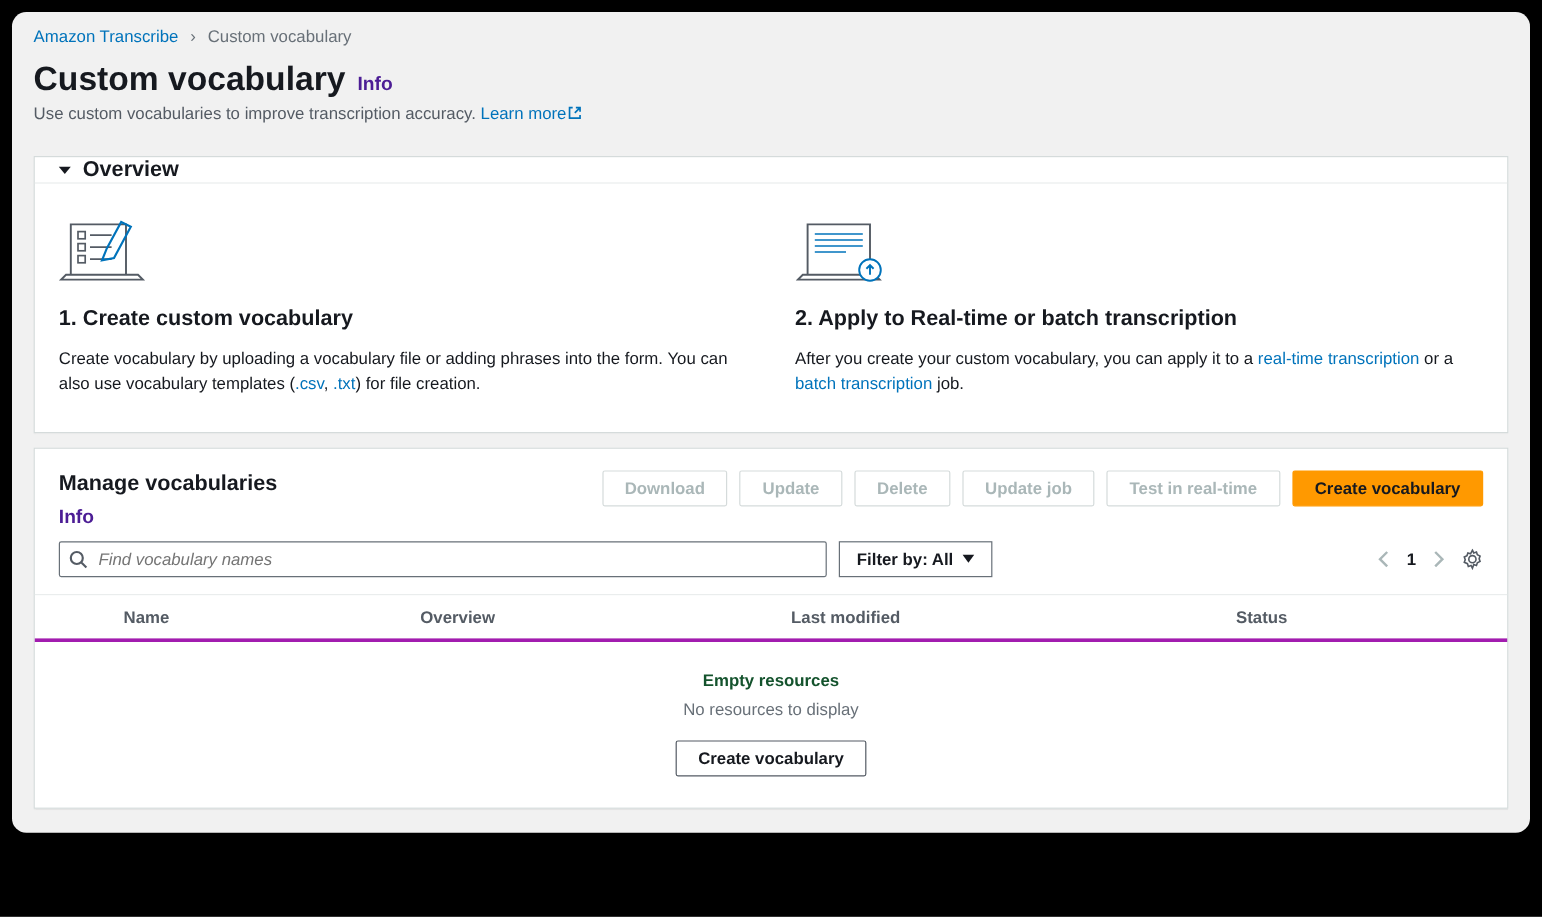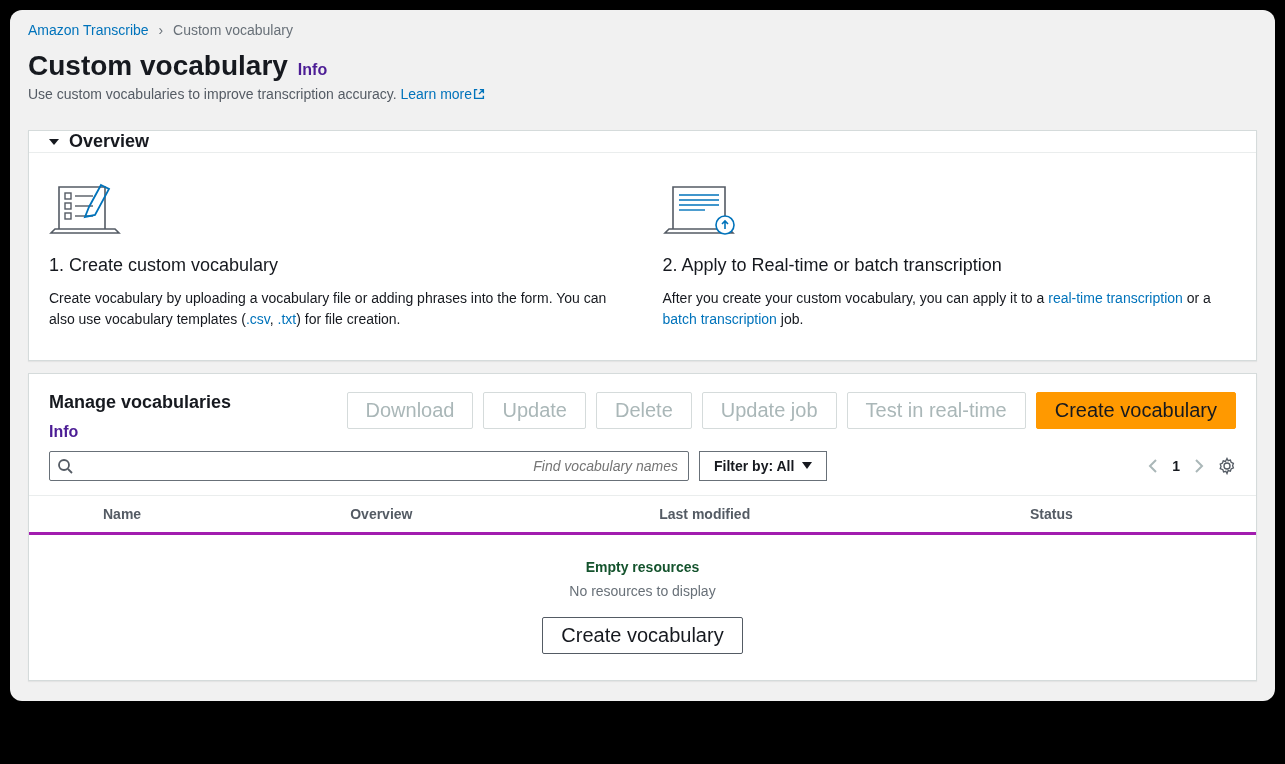--- a/index.html
+++ b/index.html
@@ -49,45 +49,45 @@
     }
     .caret-down {
       width: 0; height: 0;
       border-left: 5px solid transparent;
       border-right: 5px solid transparent;
       border-top: 6px solid #16191f;
     }
     .overview-title { font-size: 18px; font-weight: 700; }
     .overview-body { display: flex; padding: 28px 20px 30px; gap: 40px; }
     .step { flex: 1; }
-    .step-title { font-size: 18px; font-weight: 400; margin: 18px 0 12px; }
+    .step-title { font-size: 18px; font-weight: 700; margin: 18px 0 12px; }
     .step-desc { color: #16191f; font-size: 14px; line-height: 1.5; max-width: 560px;}
     .step-desc a { color: #0073bb; text-decoration: none; }
 
     
     .manage-panel { padding-bottom: 20px; }
     .manage-header {
       display: flex;
       justify-content: space-between;
       align-items: flex-start;
       padding: 18px 20px 10px;
       flex-wrap: wrap;
       gap: 10px;
     }
     .manage-title-row { display: flex; align-items: baseline; gap: 10px; flex-direction: column; }
     .manage-title { font-size: 18px; font-weight: 700; }
     .btn-row { display: flex; gap: 10px; flex-wrap: wrap; }
     .btn {
       border: 1px solid #687078;
       background: #fff;
       color: #545b64;
-      font-weight: 400;
+      font-weight: 700;
       padding: 6px 18px;
       border-radius: 2px;
-      font-size: 20px;
+      font-size: 14px;
       cursor: pointer;
       white-space: nowrap;
     }
     .btn:disabled, .btn.disabled { color: #aab7b8; border-color: #d5dbdb; cursor: default; }
     .btn-primary {
       background: #ff9900;
       border-color: #ff9900;
       color: #16191f;
     }
 
@@ -103,21 +103,20 @@
       max-width: 640px;
     }
     .search-input {
       width: 100%;
       padding: 6px 10px 6px 32px;
       border: 1px solid #687078;
       border-radius: 2px;
       font-size: 14px;
       font-style: italic;
       color: #687078;
-      text-align: right;
     }
     .search-icon {
       position: absolute; left: 8px; top: 50%; transform: translateY(-50%);
       color: #545b64;
     }
     .filter-btn {
       border: 1px solid #687078; background: #fff; color: #16191f;
       font-weight: 700; padding: 6px 14px; border-radius: 0;
       font-size: 14px; cursor: pointer; display: inline-flex; align-items:center; gap:8px;
     }

